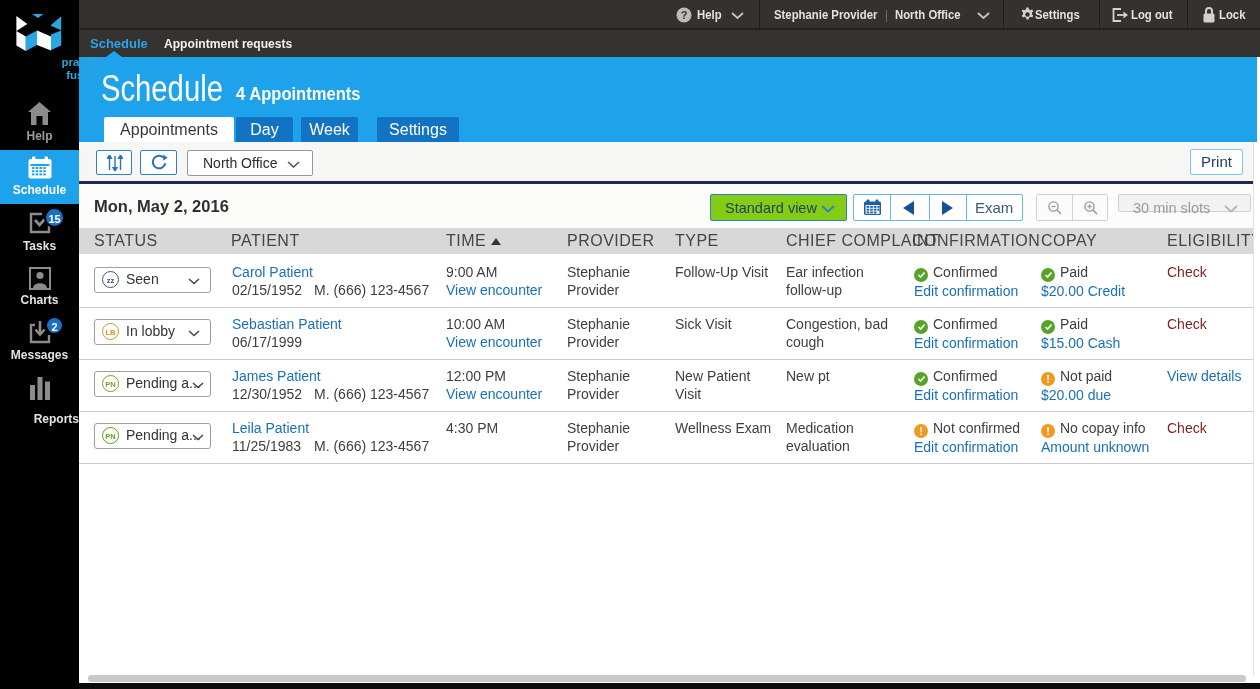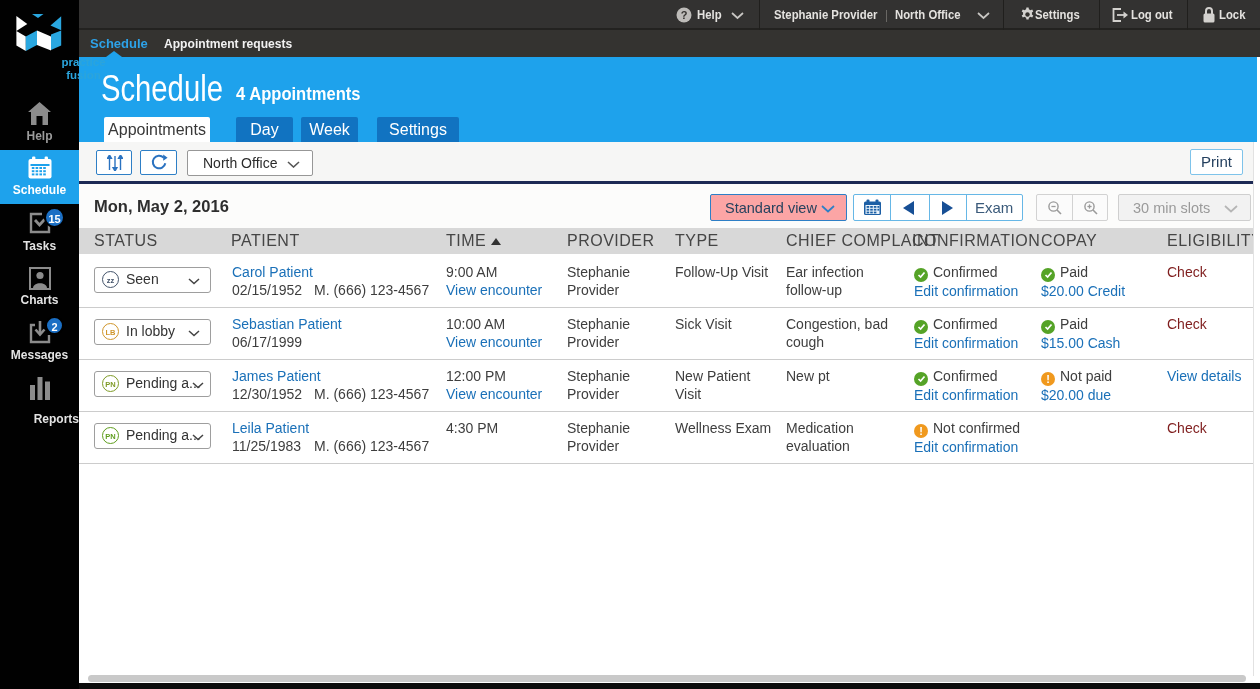--- a/index.html
+++ b/index.html
@@ -109,21 +109,21 @@
     <span class="n2" style="left:11px;color:#2da2e8;">Schedule</span>
     <span class="n2" style="left:85px;color:#f2f2f2;transform:scaleX(0.93);transform-origin:0 50%;display:inline-block;">Appointment requests</span>
     <svg style="position:absolute;left:27px;top:21px;" width="16" height="6">
         <polygon points="8,0 16,6 0,6" fill="#1ea2ec"></polygon>
       </svg>
   </div>
 
   <div class="abs" id="bluehead">
     <div style="position:absolute;left:22px;top:11px;font-size:37px;font-weight:normal;color:#fff;transform:scaleX(0.79);transform-origin:0 0;">Schedule</div>
     <div style="position:absolute;left:157px;top:27px;font-size:18px;font-weight:bold;color:#fff;transform:scaleX(0.92);transform-origin:0 0;white-space:nowrap;">4 Appointments</div>
-    <div class="tab on" style="left:25px;width:106px;margin-top:17px;">Appointments</div>
+    <div class="tab on" style="left:25px;width:130px;margin-top:17px;">Appointments</div>
     <div class="tab off" style="left:157px;width:57px;">Day</div>
     <div class="tab off" style="left:222px;width:57px;">Week</div>
     <div class="tab off" style="left:298px;width:82px;">Settings</div>
   </div>
 
   <div class="abs" id="toolbar">
     <div class="btn-blue" style="left:17px;top:8px;width:36px;height:25px;">
       <svg width="16" height="16" style="margin:4px 0 0 10px;" viewBox="0 0 16 16">
         <g stroke="#2a72c0" stroke-width="1.4" fill="#2a72c0">
           <line x1="2.5" y1="2.5" x2="2.5" y2="15"></line>
@@ -148,21 +148,21 @@
         </svg>
     </div>
     <div style="position:absolute;left:1111px;top:7px;width:53px;height:26px;background:#fff;border:1px solid #7ec3ea;border-radius:2px;text-align:center;line-height:24px;font-size:15px;color:#233f5e;">Print</div>
   </div>
 
   <div class="abs" id="navy"></div>
 
   <div class="abs" id="daterow">
     <div style="position:absolute;left:15px;top:13px;font-size:16.5px;font-weight:bold;color:#2e2e2e;">Mon, May 2, 2016</div>
 
-    <div style="position:absolute;left:631px;top:10px;width:137px;height:27px;background:#fca5a5;border:1px solid #2e7fc6;border-radius:2px;">
+    <div style="position:absolute;left:631px;top:10px;width:137px;height:27px;background:#84cc16;border:1px solid #2e7fc6;border-radius:2px;">
       <span style="position:absolute;left:14px;top:5px;font-size:14.5px;color:#27425e;">Standard view</span>
       <svg style="position:absolute;right:11px;top:10px;" width="14" height="8">
           <polyline points="1,1 7,6.5 13,1" fill="none" stroke="#2e7fc6" stroke-width="1.7"></polyline>
         </svg>
     </div>
 
     <div style="position:absolute;left:774px;top:10px;width:170px;height:27px;background:#fff;border:1px solid #66b7e6;border-radius:2px;">
       <div style="position:absolute;left:36px;top:0;width:1px;height:25px;background:#66b7e6;"></div>
       <div style="position:absolute;left:75px;top:0;width:1px;height:25px;background:#66b7e6;"></div>
       <div style="position:absolute;left:112px;top:0;width:1px;height:25px;background:#66b7e6;"></div>
@@ -202,21 +202,21 @@
         <line x1="4.4" y1="6.5" x2="8.6" y2="6.5" stroke="#9a9a9a" stroke-width="1.3"></line>
       </svg>
       <svg style="position:absolute;left:46px;top:5px;" width="16" height="16" viewBox="0 0 16 16">
         <circle cx="6.5" cy="6.5" r="4.6" fill="none" stroke="#9a9a9a" stroke-width="1.4"></circle>
         <line x1="10" y1="10" x2="14" y2="14" stroke="#9a9a9a" stroke-width="1.6"></line>
         <line x1="4.4" y1="6.5" x2="8.6" y2="6.5" stroke="#9a9a9a" stroke-width="1.3"></line>
         <line x1="6.5" y1="4.4" x2="6.5" y2="8.6" stroke="#9a9a9a" stroke-width="1.3"></line>
       </svg>
     </div>
 
-    <div style="position:absolute;left:1039px;top:10px;width:133px;height:27px;background:#f2f2f2;border:1px solid #cfcfcf;border-radius:2px;">
+    <div style="position:absolute;left:1039px;top:10px;width:133px;height:18px;background:#f2f2f2;border:1px solid #cfcfcf;border-radius:2px;">
       <span style="position:absolute;left:14px;top:5px;font-size:14.5px;color:#9a9a9a;">30 min slots</span>
       <svg style="position:absolute;right:12px;top:10px;" width="14" height="8">
           <polyline points="1,1 7,6.5 13,1" fill="none" stroke="#b5b5b5" stroke-width="1.7"></polyline>
         </svg>
     </div>
   </div>
 
   <div class="abs" id="thead">
     <span class="th" style="left:15px;">STATUS</span>
     <span class="th" style="left:152px;">PATIENT</span>
@@ -305,20 +305,21 @@
           <polyline points="1,1 6,5.5 11,1" fill="none" stroke="#444" stroke-width="1.5"></polyline>
         </svg>
       </div>
     <div class="c" style="left:153px;top:7px;"><span class="pname">Leila Patient</span><br>11/25/1983</div>
     <div class="c" style="left:235px;top:25px;">M. (666) 123-4567</div>
     <div class="c" style="left:367px;top:7px;">4:30 PM</div>
     <div class="c" style="left:488px;top:7px;">Stephanie<br>Provider</div>
     <div class="c" style="left:596px;top:7px;">Wellness Exam</div>
     <div class="c" style="left:707px;top:7px;">Medication<br>evaluation</div>
     <div class="c" style="left:835px;top:7px;"><span class="badge bg-o">!</span>Not confirmed<br><a class="lnk">Edit confirmation</a></div>
+    <div class="c" style="left:962px;top:7px;"><span class="badge bg-o">!</span>No copay info<br><a class="lnk">Amount unknown</a></div>
     <div class="c gray" style="left:1088px;top:7px;">Check</div>
   </div>
 
   <div class="abs" id="rgutter"></div>
   <div class="abs" id="hscroll"></div>
   <div class="abs" id="blackbot"></div>
 
   <div class="abs" id="sidebar">
 
     <svg style="position:absolute;left:13px;top:9px;" width="50" height="42" viewBox="0 0 50 42">

